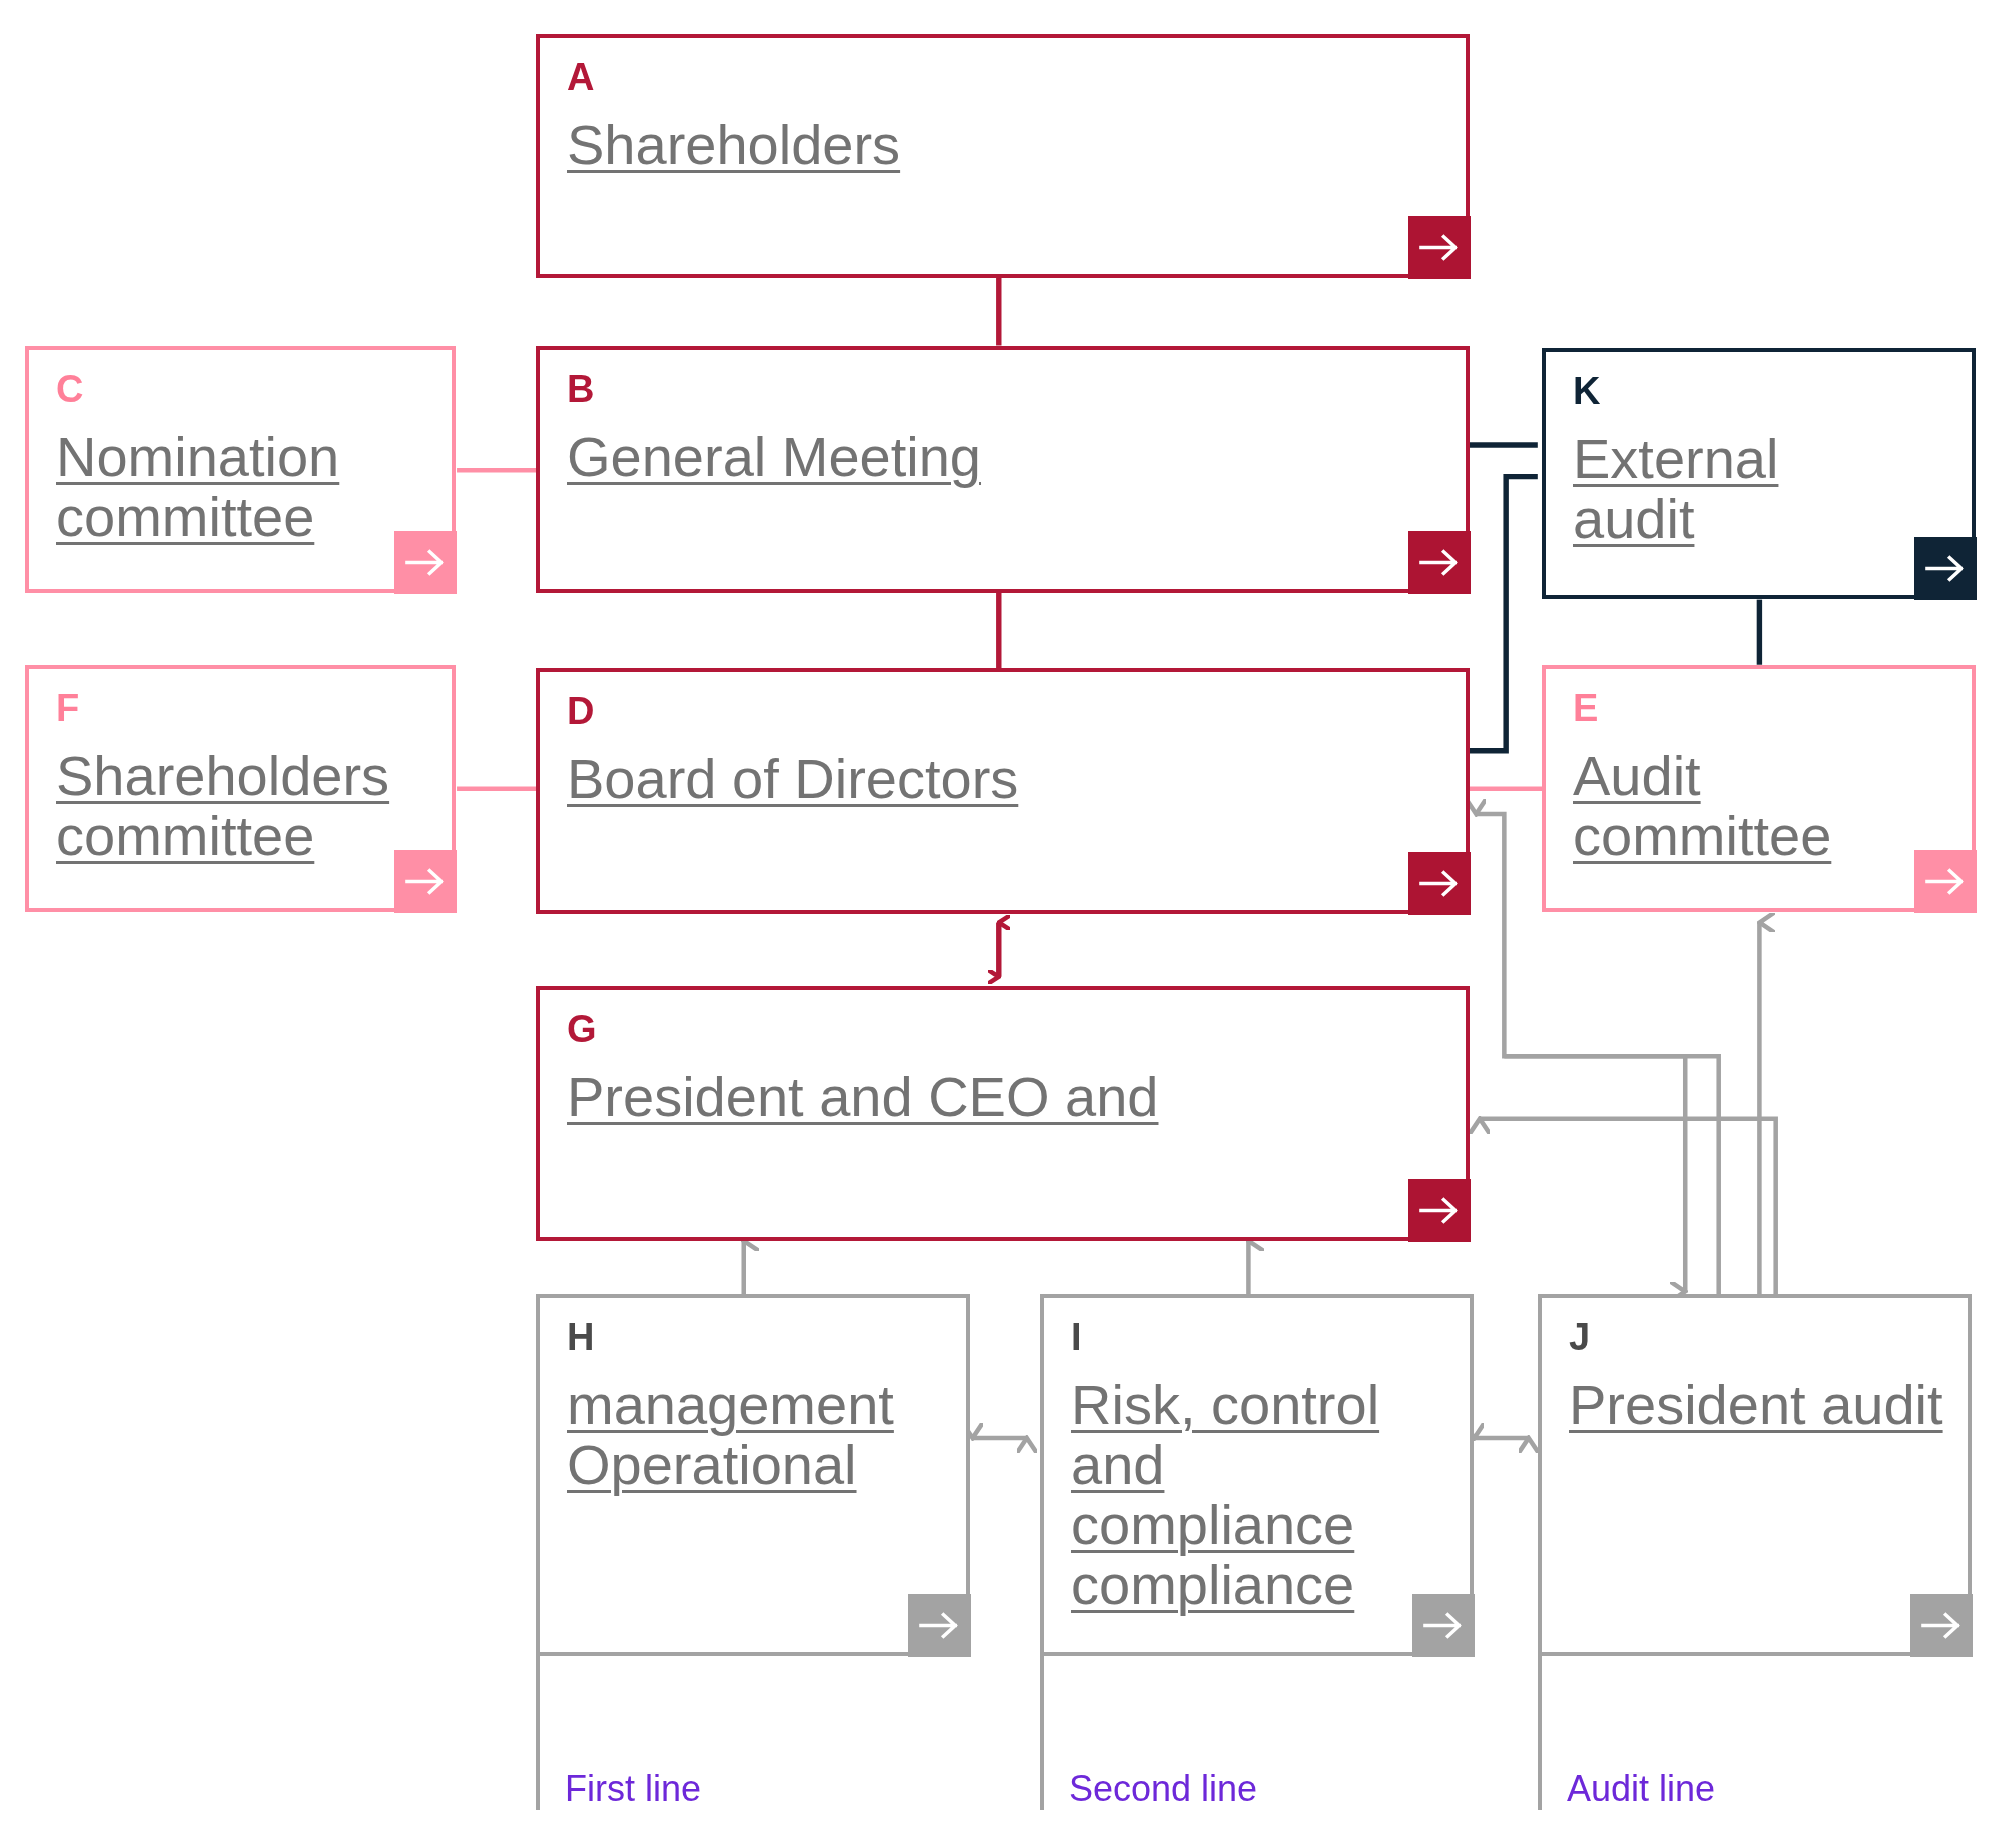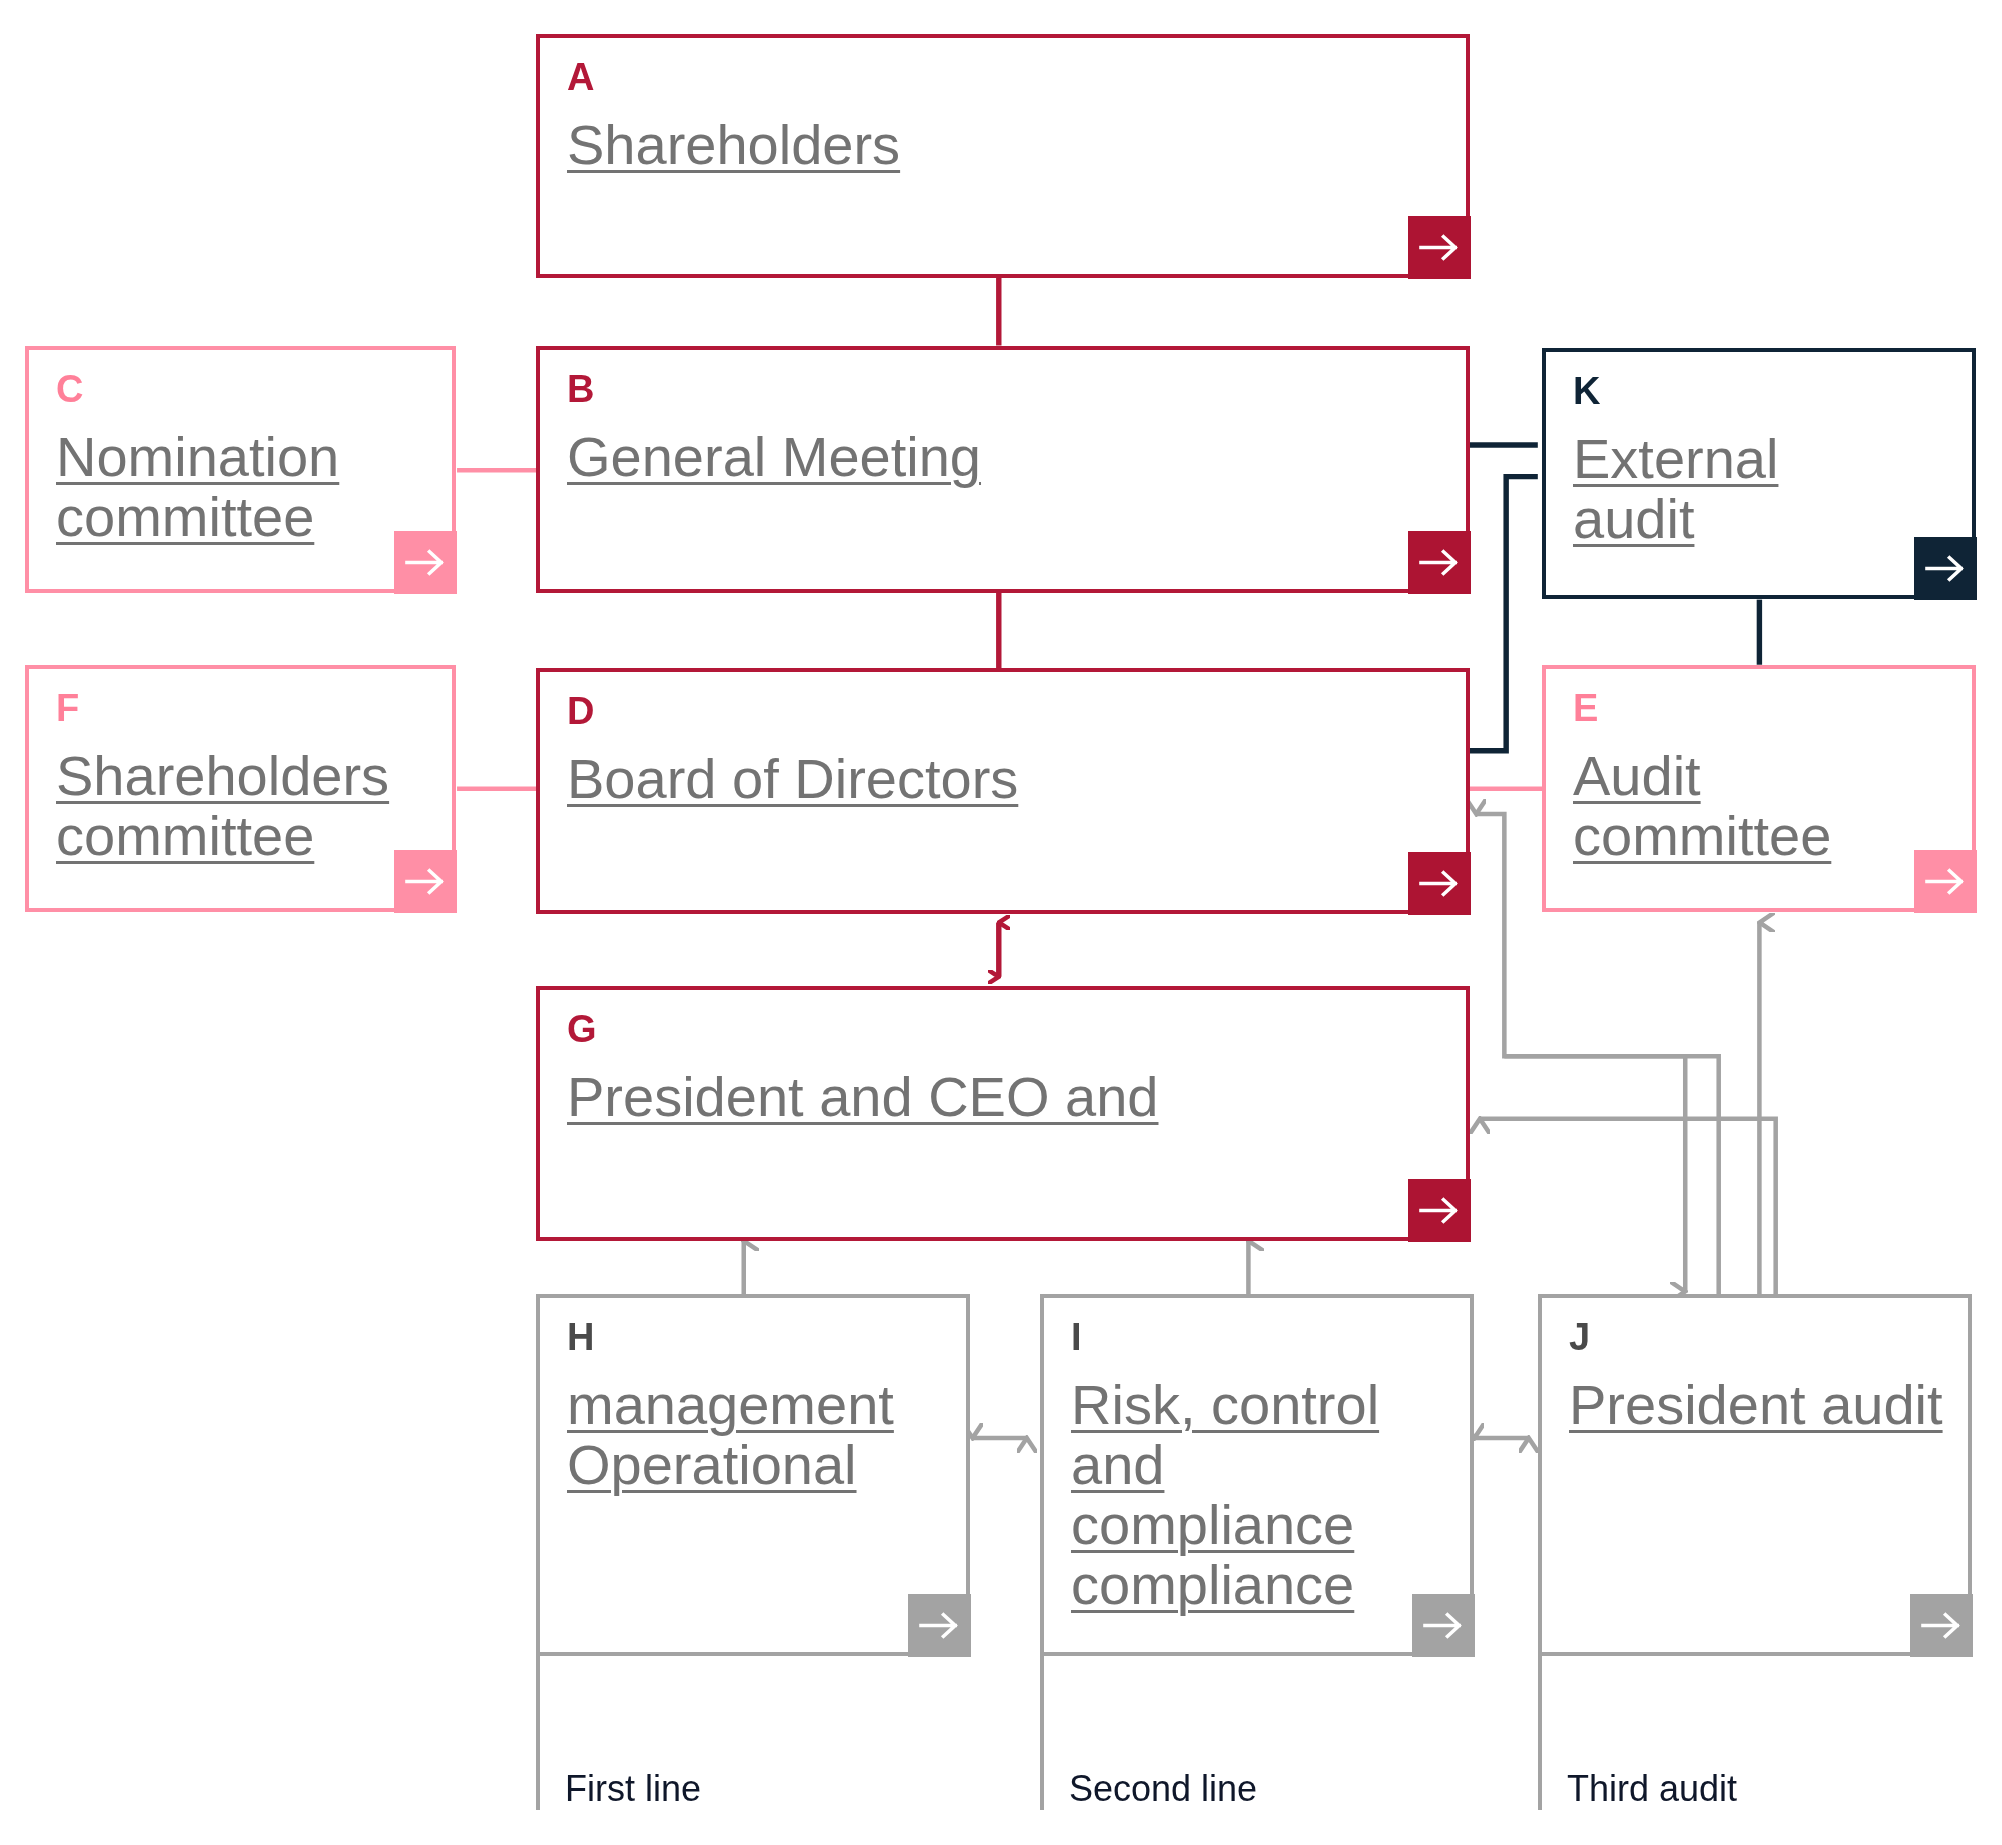--- a/index.html
+++ b/index.html
@@ -89,21 +89,21 @@
     position:absolute;
     box-sizing:border-box;
     border-left:4.5px solid #A3A3A3;
     z-index:4;
   }
   .lane .lane-label{
     position:absolute;
     left:25px;
     bottom:0px;
     font-size:36px;
-    color:#0f172a;
+    color:#6d28d9;
     white-space:nowrap;
   }
 </style>
 </head>
 <body>
 
 <div id="stage">
 
   <svg id="wires" viewBox="0 0 2214 2040" width="2003" height="1845" aria-hidden="true">
     <defs>
@@ -184,21 +184,21 @@
     </g>
   </svg>
 
   <div class="lane" style="left:536px; top:1294px; width:434px; height:516px;">
     <span class="lane-label">First line</span>
   </div>
   <div class="lane" style="left:1040px; top:1294px; width:434px; height:516px;">
     <span class="lane-label">Second line</span>
   </div>
   <div class="lane" style="left:1538px; top:1294px; width:434px; height:516px;">
-    <span class="lane-label">Third audit</span>
+    <span class="lane-label">Audit line</span>
   </div>
 
   <div class="node crimson" style="left:536px; top:34px; width:934px; height:244px;">
     <div class="letter">A</div>
     <div class="title">
       <span>Shareholders</span>
     </div>
     <div class="chip">
       <svg width="40" height="27" viewBox="0 0 44 30">
           <path d="M2,15 H40 M27,3 L40,15 L27,27" fill="none" stroke="#ffffff" stroke-width="4" stroke-linecap="square"></path>

